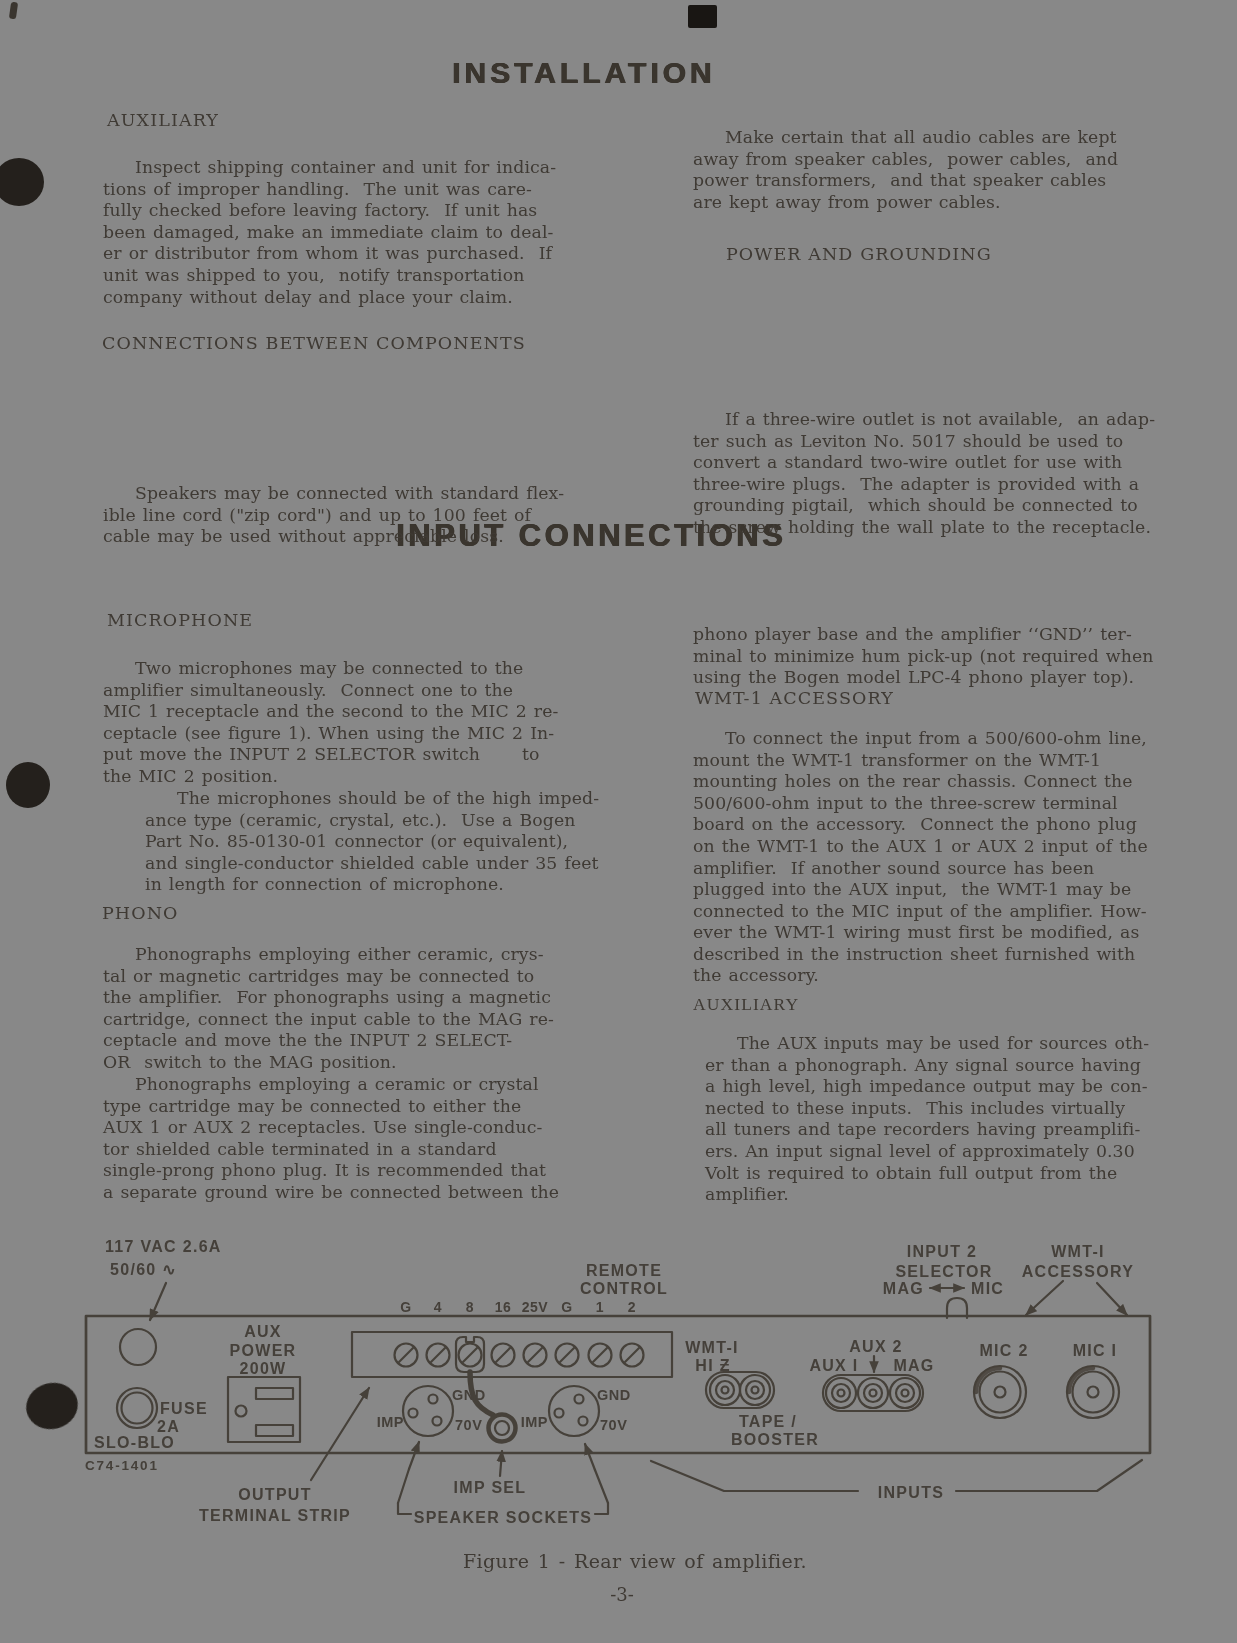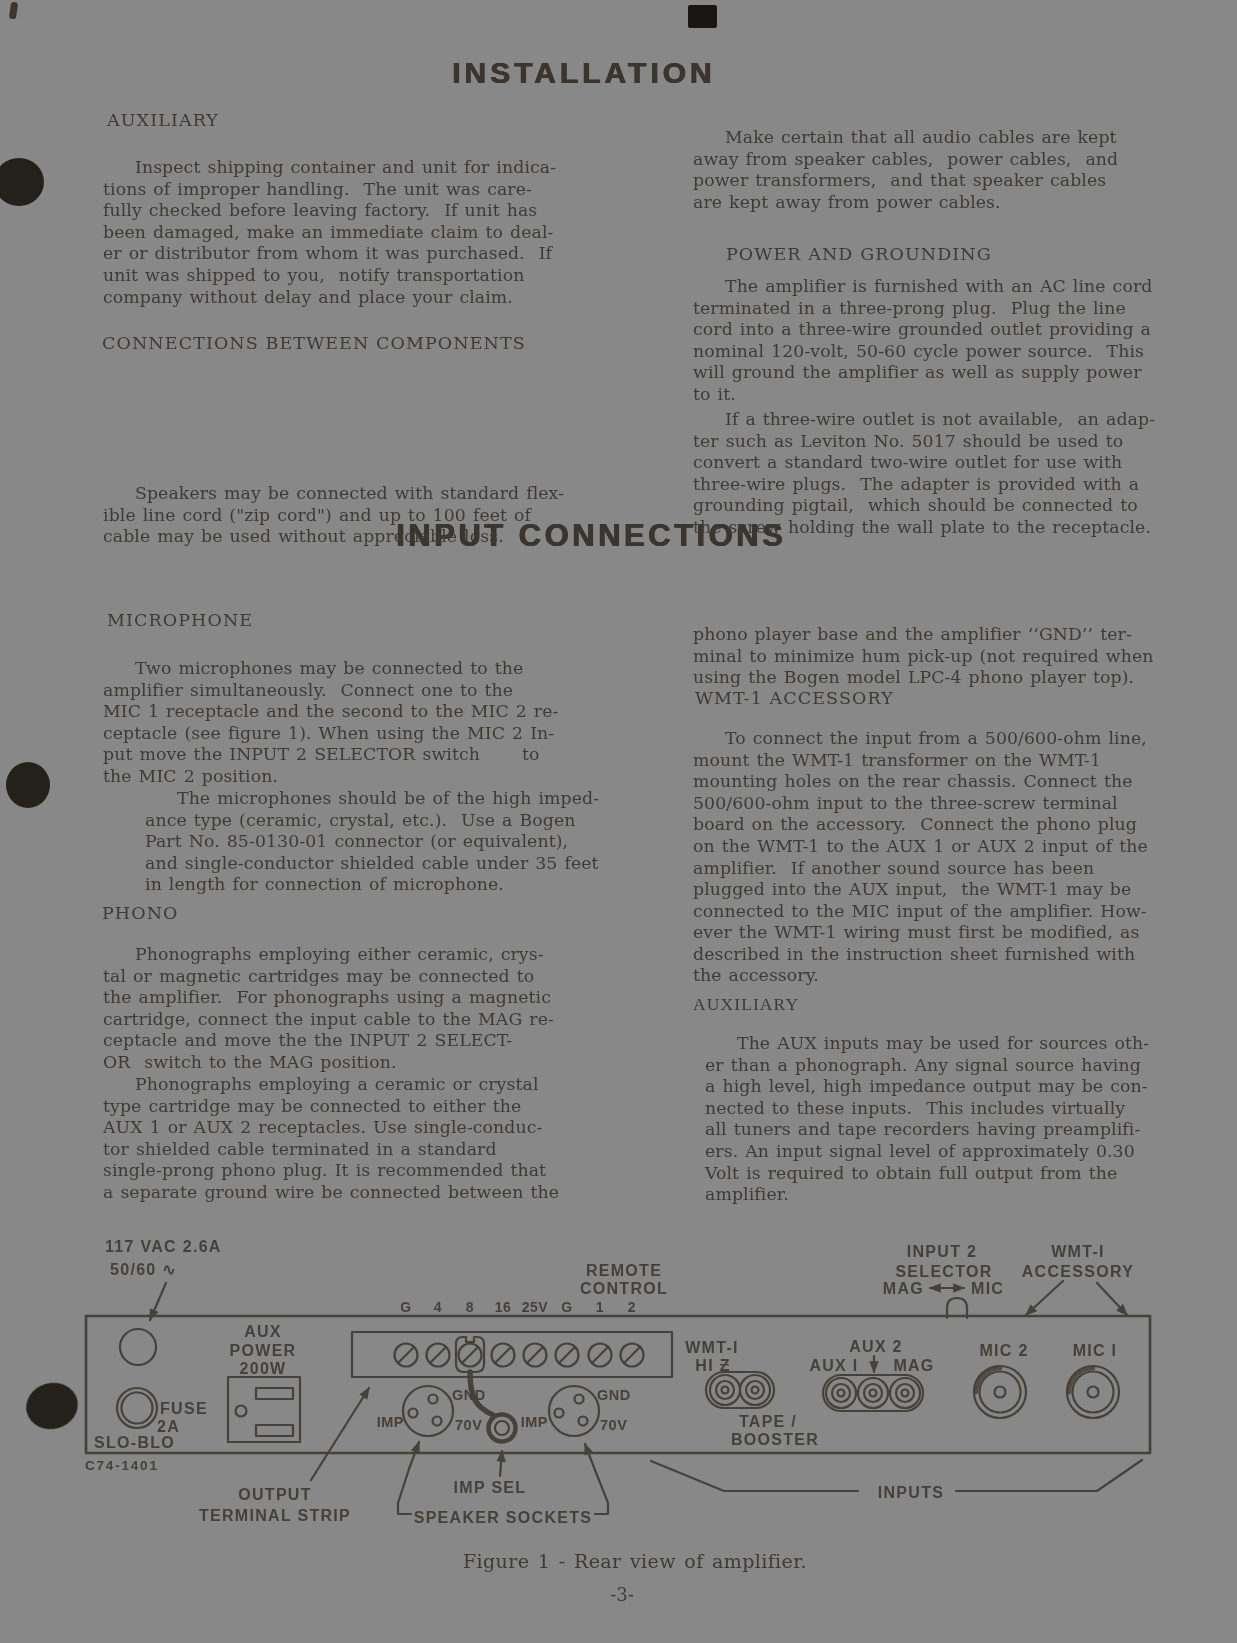--- a/index.html
+++ b/index.html
@@ -67,26 +67,20 @@
   <h2 class="head" style="left:102px;top:333px;">CONNECTIONS BETWEEN COMPONENTS</h2>
   <p class="body ind" style="left:103px;top:444px;margin-top:39px;">Speakers may be connected with standard flex-
 ible line cord ("zip cord") and up to 100 feet of
 cable may be used without appreciable loss.</p>
 
   <p class="body ind" style="left:693px;top:110px;">Make certain that all audio cables are kept
 away from speaker cables,  power cables,  and
 power transformers,  and that speaker cables
 are kept away from power cables.</p>
   <h2 class="head" style="left:695px;top:244px;margin-left:31px;">POWER AND GROUNDING</h2>
-  <p class="body ind" style="left:693px;top:259px;">The amplifier is furnished with an AC line cord
-terminated in a three-prong plug.  Plug the line
-cord into a three-wire grounded outlet providing a
-nominal 120-volt, 50-60 cycle power source.  This
-will ground the amplifier as well as supply power
-to it.</p>
   <p class="body ind" style="left:693px;top:392px;">If a three-wire outlet is not available,  an adap-
 ter such as Leviton No. 5017 should be used to
 convert a standard two-wire outlet for use with
 three-wire plugs.  The adapter is provided with a
 grounding pigtail,  which should be connected to
 the screw holding the wall plate to the receptacle.</p>
 
   <h2 class="head" style="left:107px;top:610px;">MICROPHONE</h2>
   <p class="body ind" style="left:103px;top:641px;">Two microphones may be connected to the
 amplifier simultaneously.  Connect one to the

